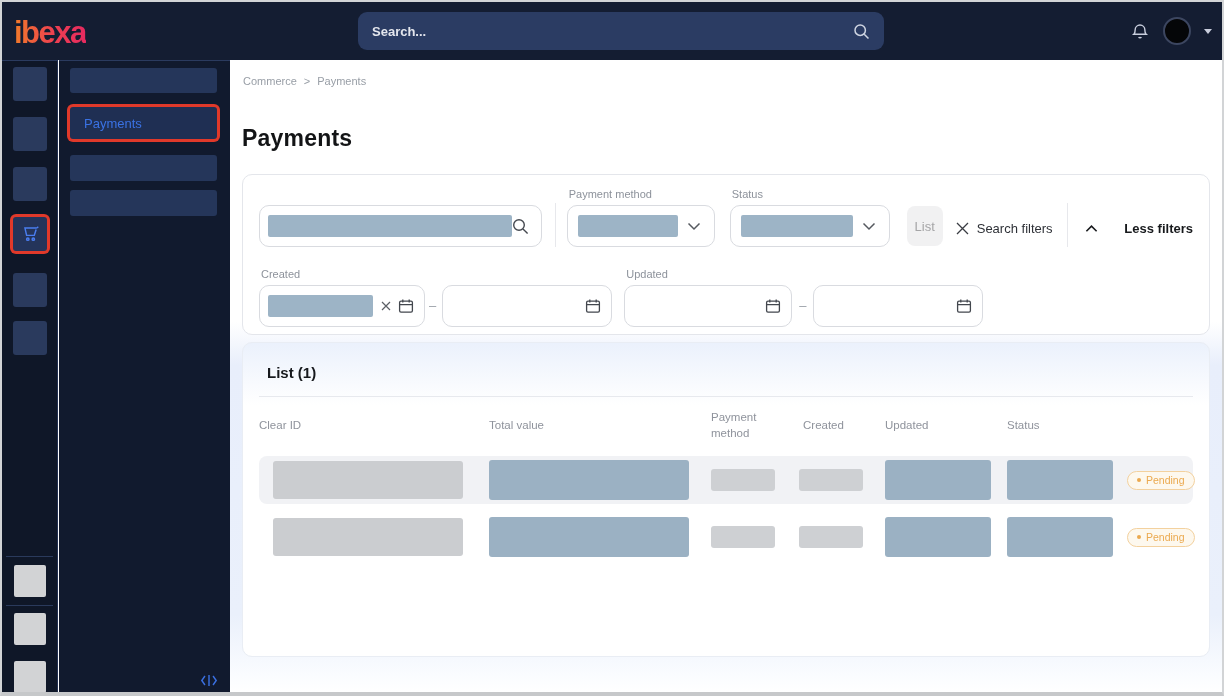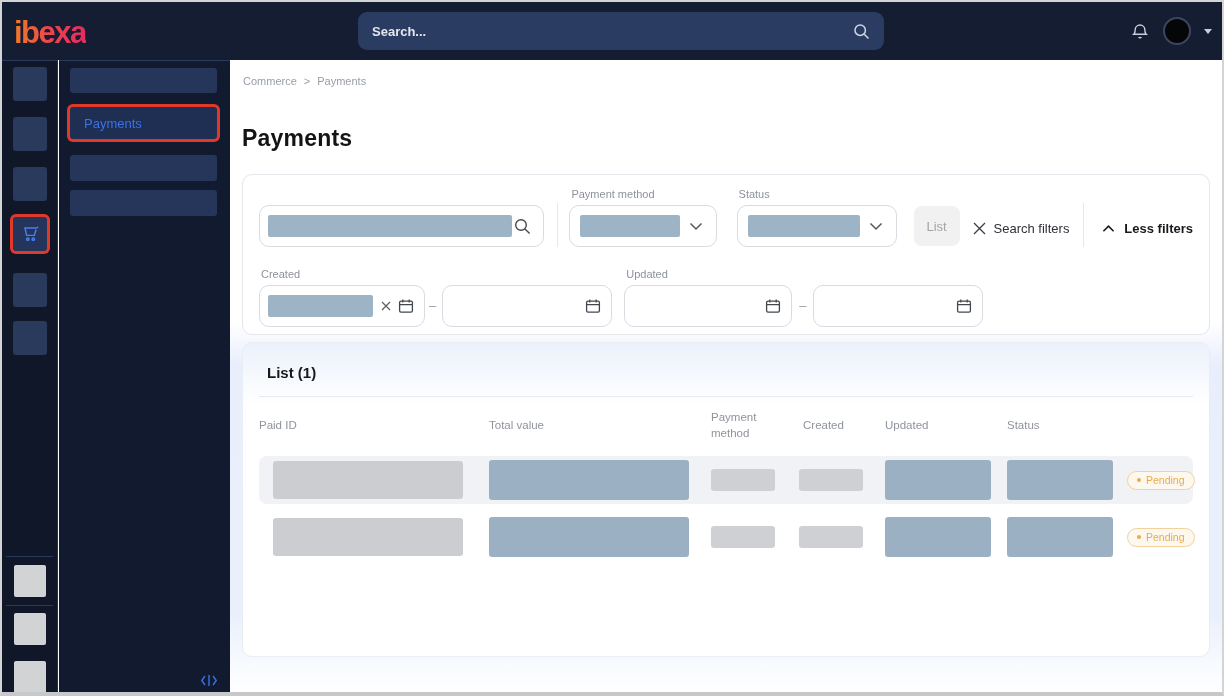--- a/index.html
+++ b/index.html
@@ -54,21 +54,21 @@
   .vsep.s2 { margin:0 18px 0 14px; }
   .fgroup .flabel { font-size:11px; color:#8d929b; margin:0 0 5px 2px; }
   .fselect { display:flex; align-items:center; cursor:pointer; }
   .fselect .blockph { margin-left:10px; }
   .fselect .chev { margin-left:auto; margin-right:13px; display:flex; }
   .sel-pm { width:148px; } .sel-pm .blockph { width:100px; }
   .sel-st { width:160px; margin-left:0; } .sel-st .blockph { width:112px; }
   .gap20 { width:20px; } .gap12 { width:12px; }
   .apply-btn { width:48px; height:40px; margin-left:17px; margin-bottom:1px; background:#f1f1f2; border:none; border-radius:8px; color:#a5a5a7; font-size:13px; font-family:"Liberation Sans", sans-serif; cursor:pointer; }
   .clear-btn { display:flex; align-items:center; gap:8px; margin-left:13px; margin-bottom:11px; font-size:13px; color:#2e3137; cursor:pointer; white-space:nowrap; }
-  .less-btn { display:flex; align-items:center; gap:9px; margin-left:auto; margin-bottom:11px; font-size:13px; font-weight:700; color:#17191c; cursor:pointer; white-space:nowrap; }
+  .less-btn { display:flex; align-items:center; gap:26px; margin-left:auto; margin-bottom:11px; font-size:13px; font-weight:700; color:#17191c; cursor:pointer; white-space:nowrap; }
 
   .frow2 { display:flex; align-items:flex-end; margin-top:21px; }
   .dinput { width:170px; }
   .dinput .cal { margin-left:auto; margin-right:10px; display:flex; cursor:pointer; }
   .dinput .blockph { width:110px; margin-left:8px; }
   .dinput .xclear { margin-left:8px; display:flex; cursor:pointer; }
   .d-a { width:166px; } .d-c { width:168px; } 
   .dash { color:#9aa0a8; font-size:13px; margin:0 6px 14px 4px; }
   .dash.d2 { margin:0 7px 14px 7px; }
 
@@ -274,21 +274,21 @@
           </span>
         </div>
       </div>
     </div>
 
     <div class="listpanel">
       <div class="list-title">List (1)</div>
       <div class="lhr"></div>
 
       <div class="thead">
-        <span class="th">Paid ID</span>
+        <span class="th">Clear ID</span>
         <span class="th">Total value</span>
         <span class="th c4">Payment method</span>
         <span class="th c5">Created</span>
         <span class="th">Updated</span>
         <span class="th">Status</span>
       </div>
 
       <div class="trow zebra">
         <span class="ph ident"></span>
         <span class="ph order"></span>

